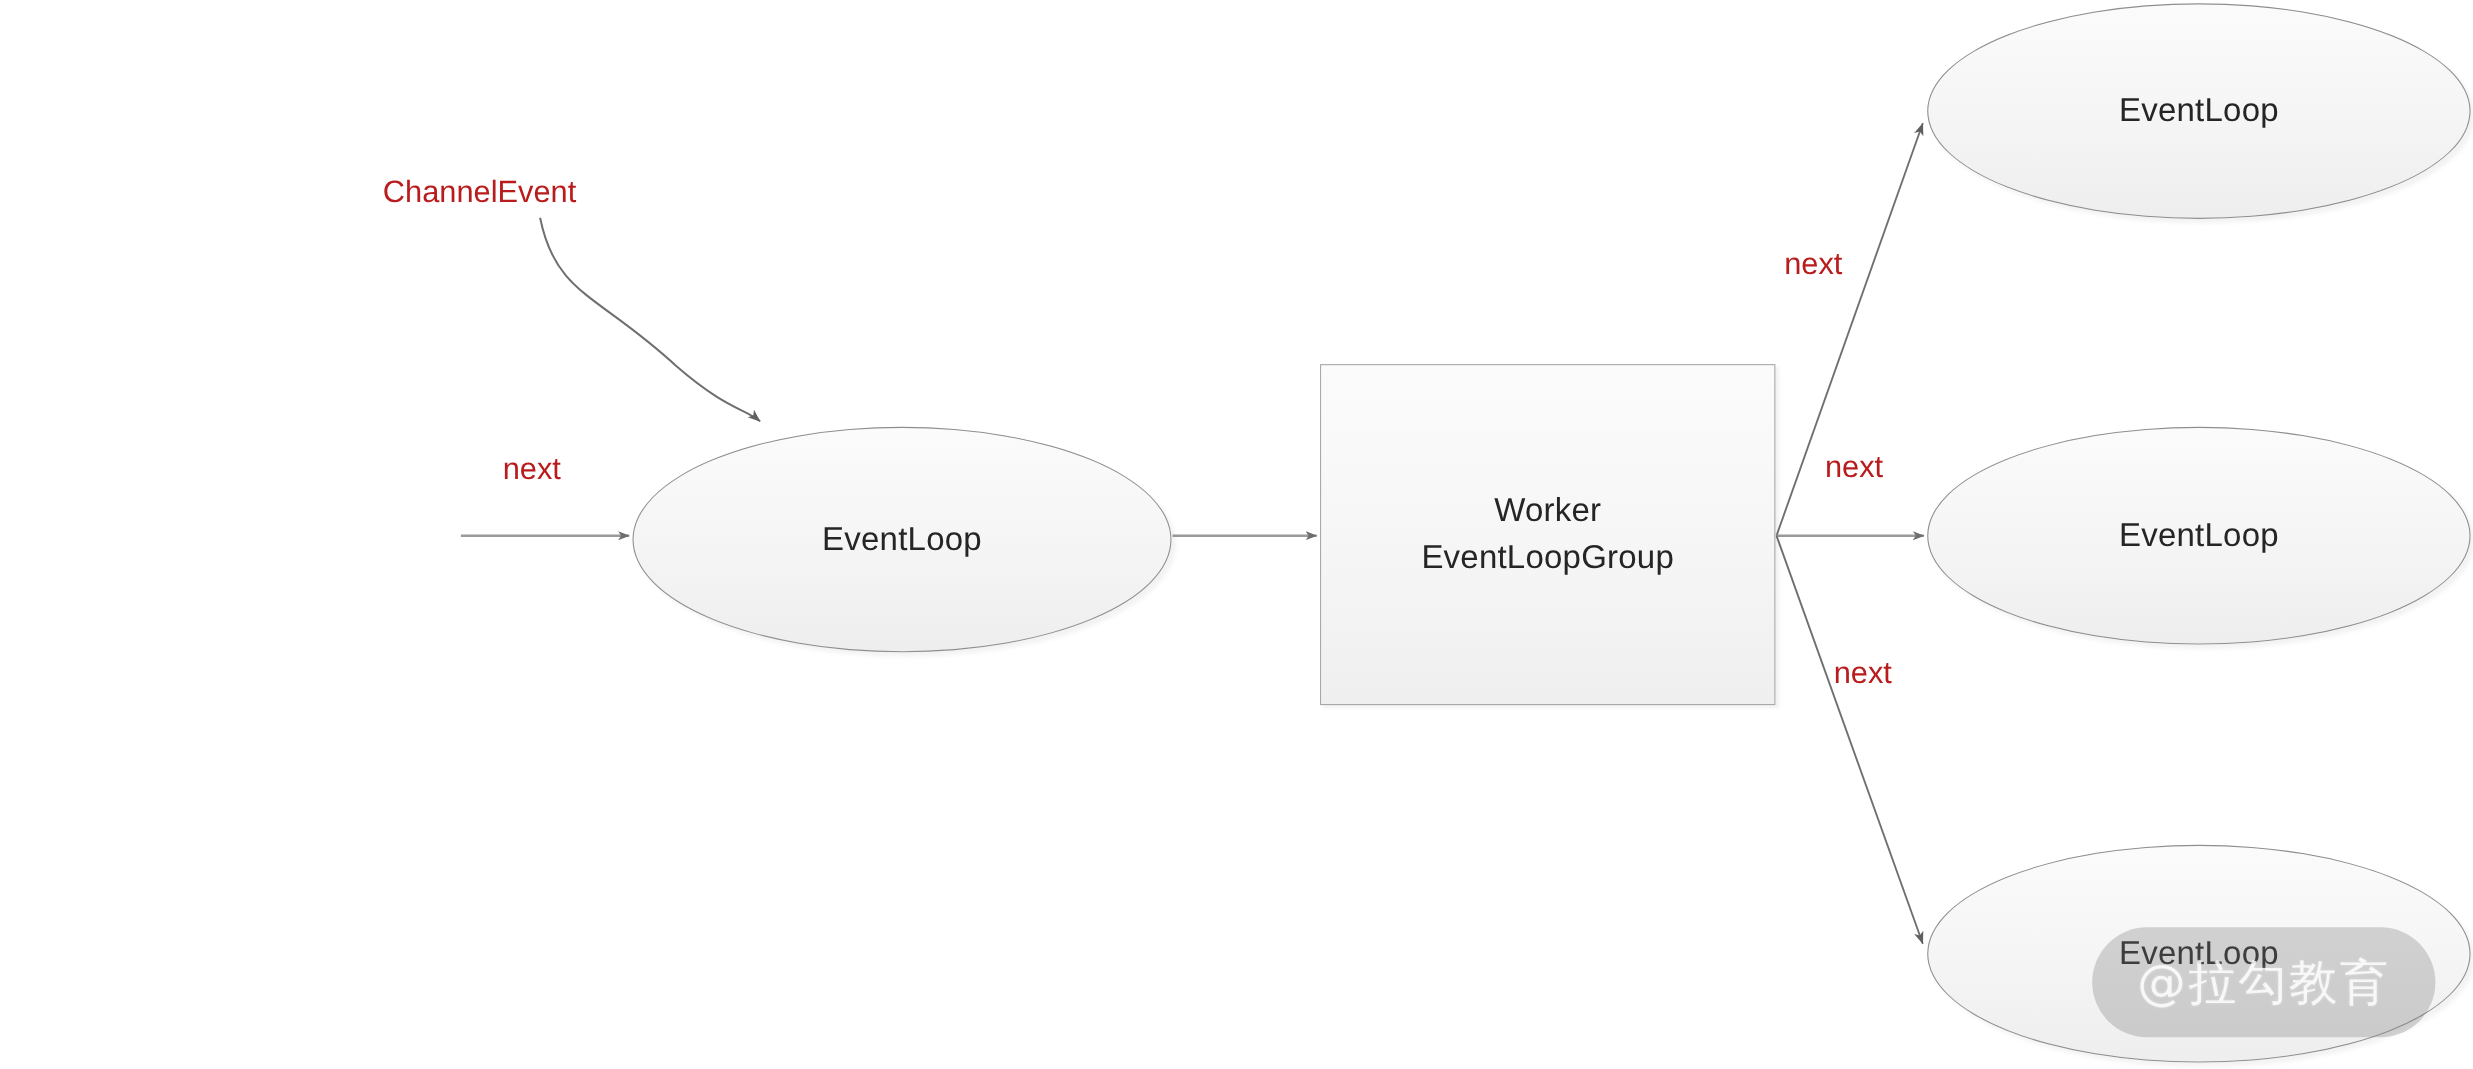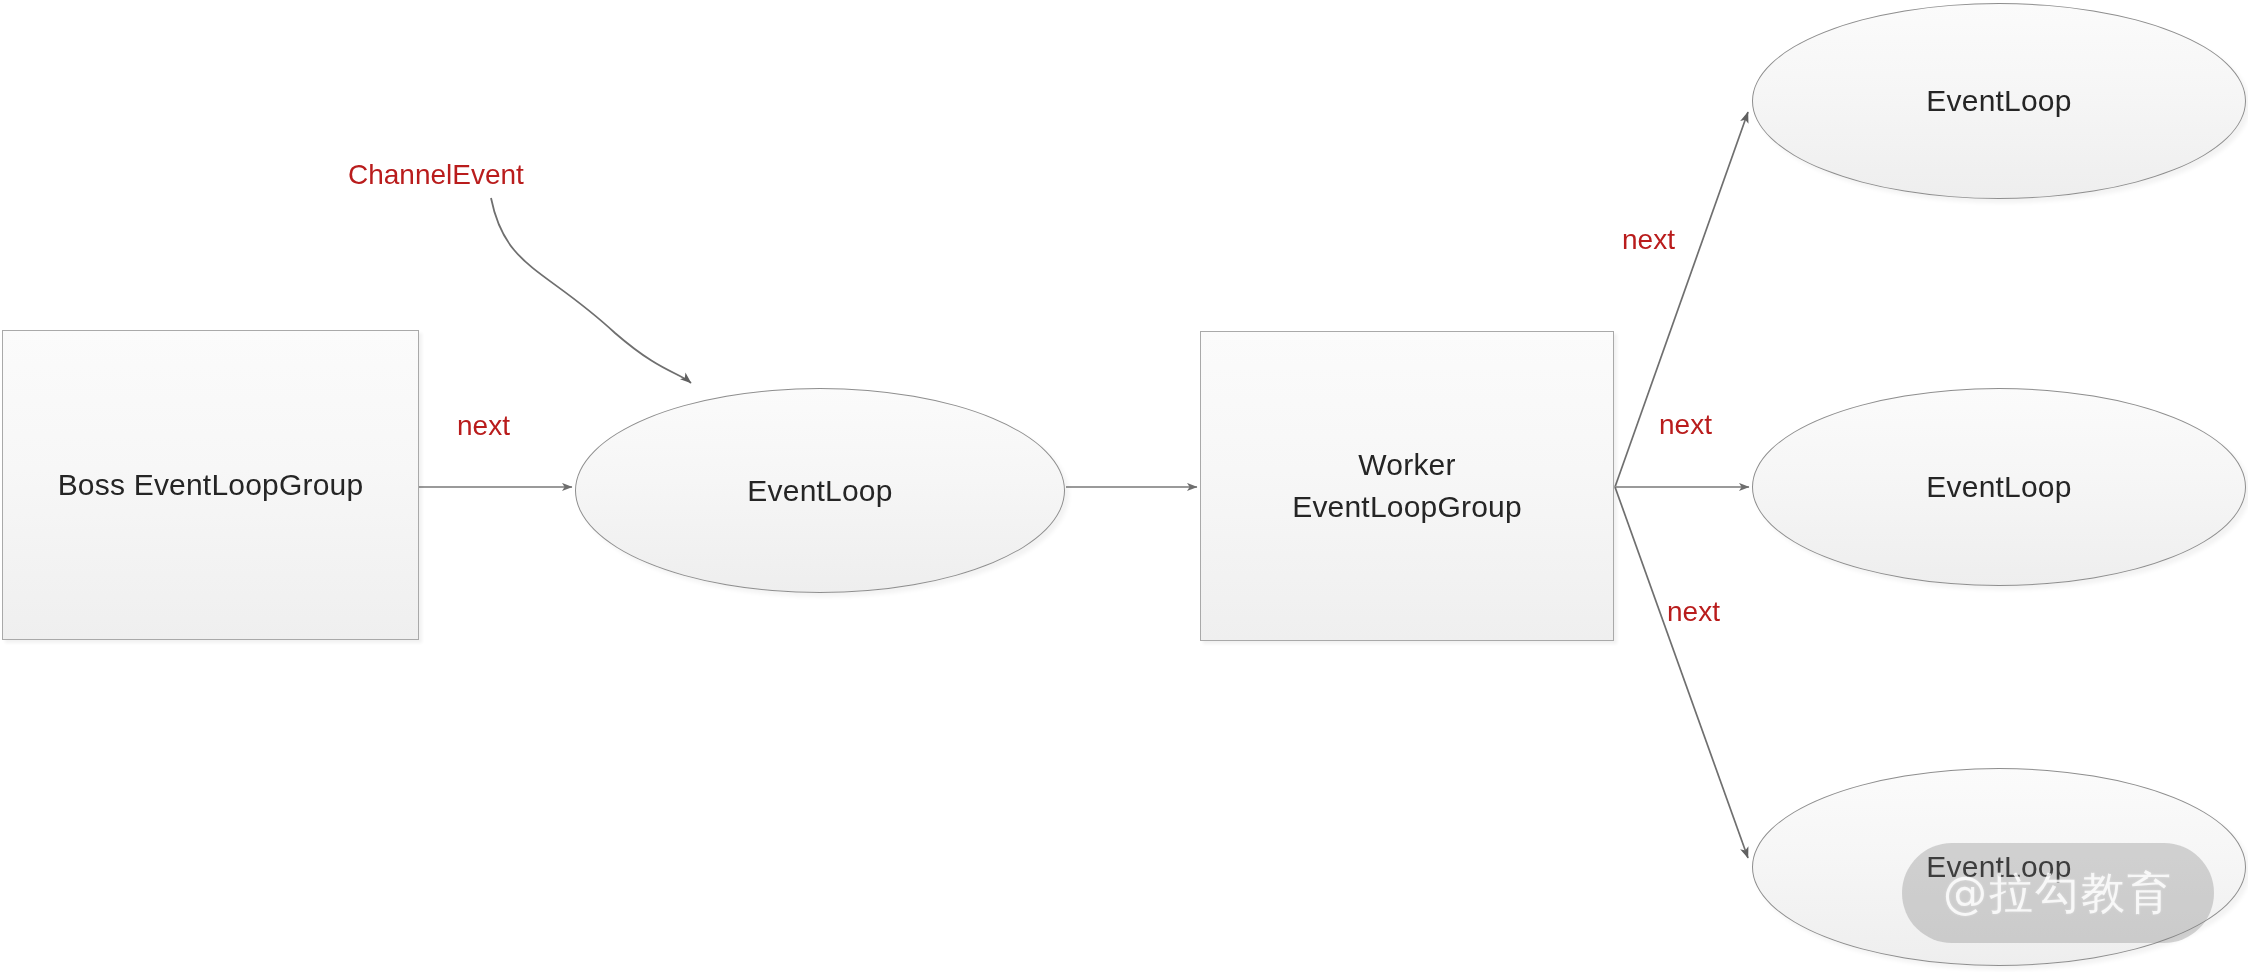--- a/index.html
+++ b/index.html
@@ -114,23 +114,20 @@
 
     <path d="M1066,487 L1197,487" stroke="#9a9a9a" stroke-width="2.2" fill="none" marker-end="url(#arrow-solid)"></path>
 
     <path d="M1615,487 L1748,112" stroke="#6f6f6f" stroke-width="1.7" fill="none" marker-end="url(#arrow-thin)"></path>
 
     <path d="M1615,487 L1749,487" stroke="#9a9a9a" stroke-width="2.2" fill="none" marker-end="url(#arrow-solid)"></path>
 
     <path d="M1615,487 L1748,858" stroke="#6f6f6f" stroke-width="1.7" fill="none" marker-end="url(#arrow-thin)"></path>
   </svg>
 
-  <div class="node box" id="boss-group">
-    <span>Boss EventLoopGroup</span>
-  </div>
 
   <div class="node ellipse" id="eventloop-center">
     <span>EventLoop</span>
   </div>
 
   <div class="node box" id="worker-group">
     <span>
       <span>Worker</span><br>
       <span>EventLoopGroup</span>
     </span>

